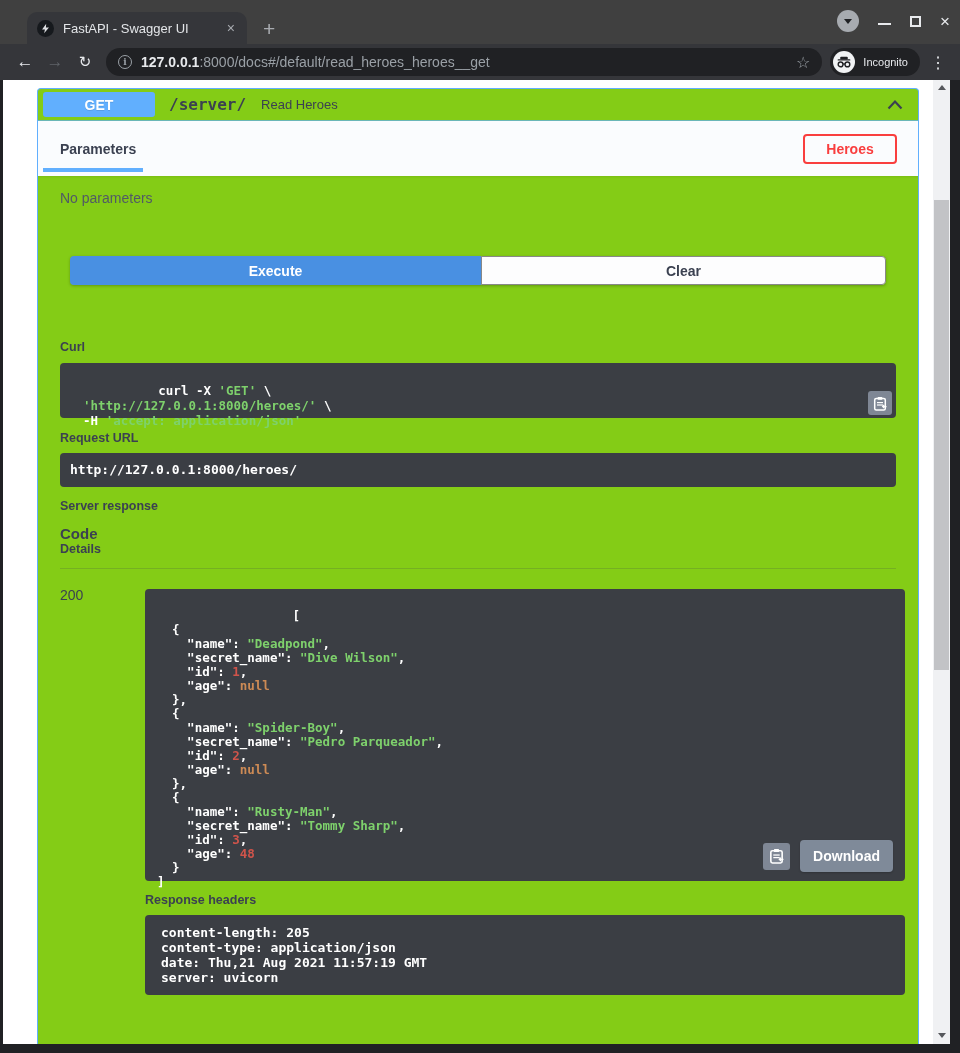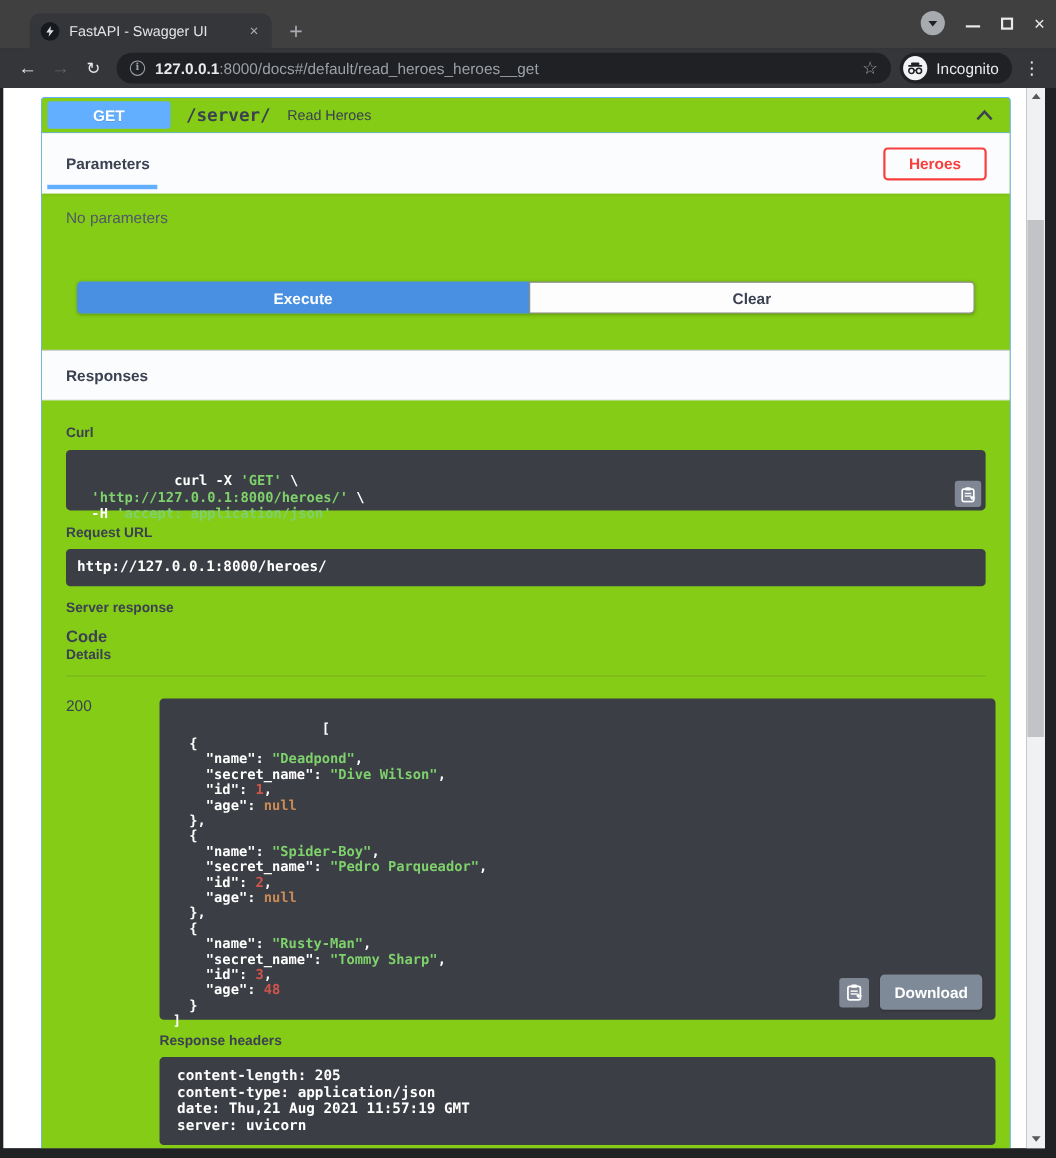--- a/index.html
+++ b/index.html
@@ -35,21 +35,21 @@
   .info-i { width:14px; height:14px; border:1.4px solid #9aa0a6; border-radius:50%; color:#9aa0a6;
             font-size:9px; font-weight:bold; display:flex; align-items:center; justify-content:center;
             flex:none; font-family:"DejaVu Serif", serif; }
   .urltext { margin-left:9px; font-size:14px; color:#9aa0a6; white-space:nowrap; overflow:hidden; flex:1; }
   .urltext .host { color:#e8eaed; font-weight:bold; }
   .star { color:#9aa0a6; font-size:16px; margin-left:8px; }
   .incog { height:28px; background:#202124; border-radius:14px; display:flex; align-items:center;
            padding:0 12px 0 3px; margin-right:6px; }
   .incog-circle { width:22px; height:22px; border-radius:50%; background:#f1f3f4; display:flex;
                   align-items:center; justify-content:center; }
-  .incog-label { color:#e8eaed; font-size:14px; margin-left:8px; }
+  .incog-label { color:#e8eaed; font-size:11px; margin-left:8px; }
   .dots { color:#e8eaed; font-size:16px; padding:0 4px; letter-spacing:0; }
 
   
   .content-row { flex:1; display:flex; min-height:0; }
   .frame-l { width:3px; background:#202124; }
   .frame-r { width:10px; background:#202124; }
   .frame-b { height:9px; background:#202124; }
   .main { flex:1; background:#fff; overflow:hidden; }
   .scrollbar { width:17px; background:#f0f1f3; position:relative; }
   .sb-up, .sb-down { position:absolute; left:0; width:17px; height:14px; display:flex;
@@ -206,23 +206,20 @@
         </div>
 
         <div class="no-params">No parameters</div>
 
         <div class="exec-row">
           <div class="execute">Execute</div>
           <div class="clear">Clear</div>
         </div>
         <div class="exec-spacer"></div>
 
-        <div class="responses-header">
-          <span>Responses</span>
-        </div>
 
         <div class="responses-inner">
           <div class="lbl curl-lbl">Curl</div>
           <div class="codeblock curl-block">
             <span><span class="tk-p">curl -X </span><span class="tk-s">'GET'</span><span class="tk-p"> \</span>
 <span class="tk-p">  </span><span class="tk-s">'http://127.0.0.1:8000/heroes/'</span><span class="tk-p"> \</span>
 <span class="tk-p">  -H </span><span class="tk-s">'accept: application/json'</span></span>
             <span class="copy-btn">
               <svg width="14" height="15" viewBox="0 0 14 15">
                 <rect x="1.7" y="2.6" width="10.6" height="11.4" rx="1.5" fill="none" stroke="#fff" stroke-width="1.5"></rect>

